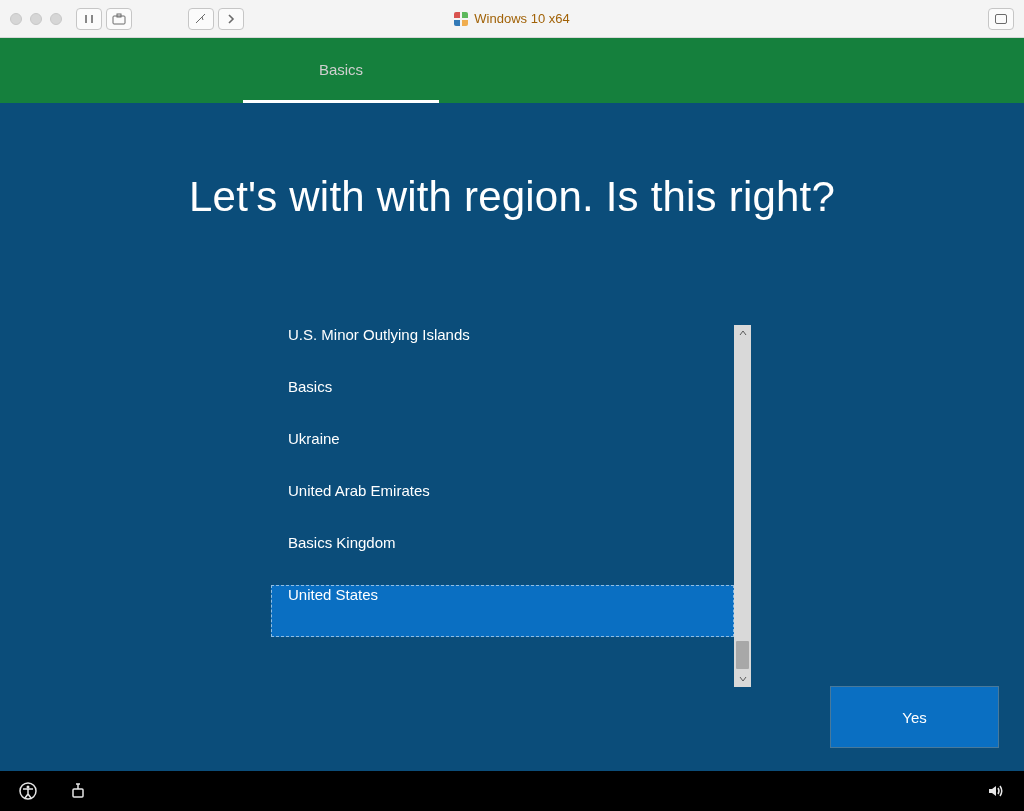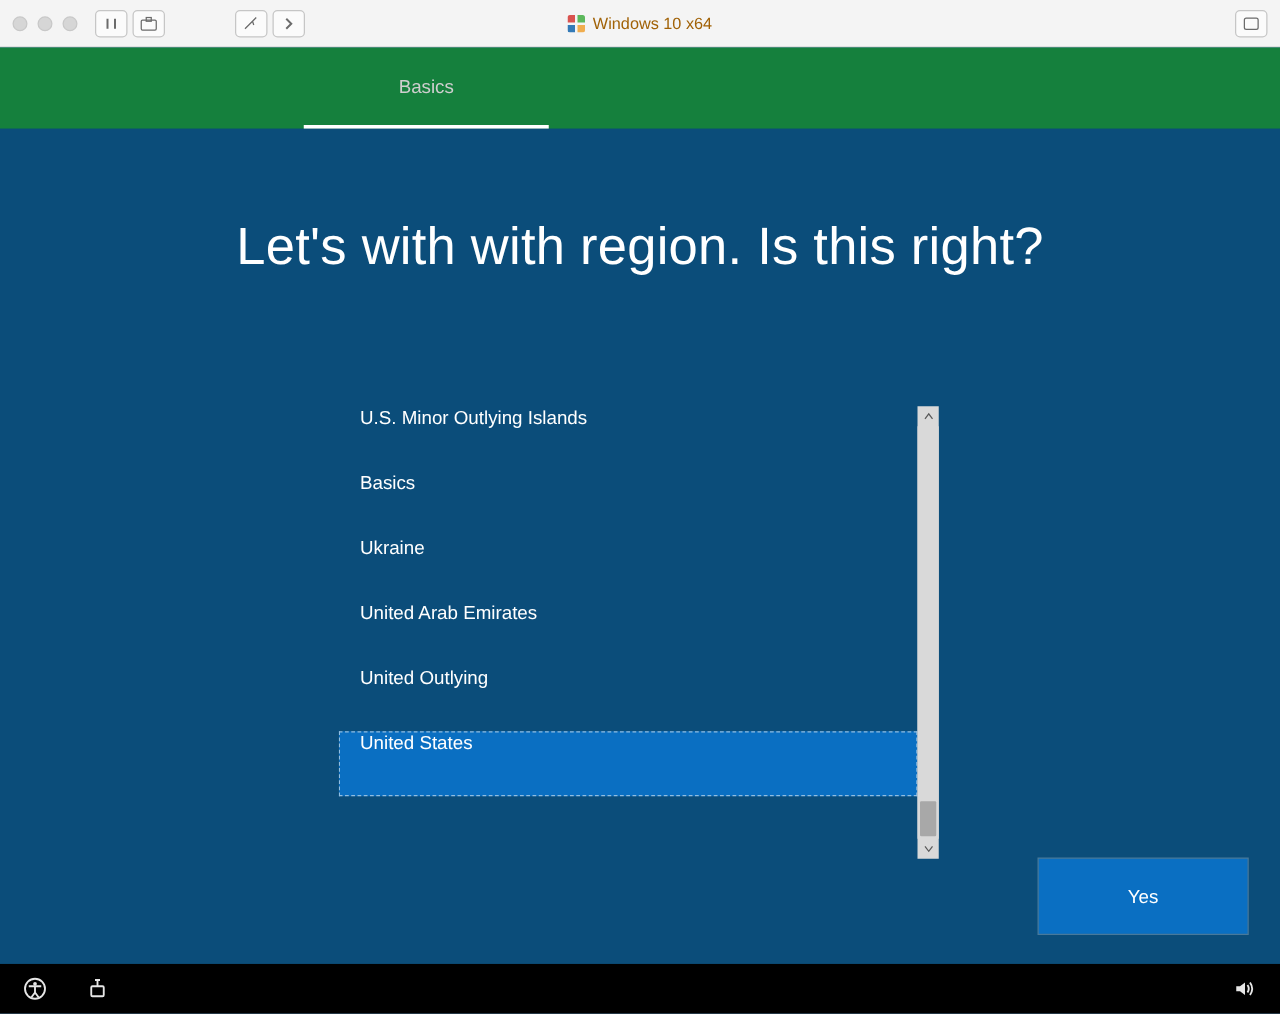--- a/index.html
+++ b/index.html
@@ -220,21 +220,21 @@
           <div class="region-item">
             <span>Basics</span>
           </div>
           <div class="region-item">
             <span>Ukraine</span>
           </div>
           <div class="region-item">
             <span>United Arab Emirates</span>
           </div>
           <div class="region-item">
-            <span>United Outlying</span>
+            <span>Basics Kingdom</span>
           </div>
           <div class="region-item selected">
             <span>United States</span>
           </div>
         </div>
       <div class="region-scroll">
         <div class="scroll-arrow">
           <svg width="8" height="6" viewBox="0 0 8 6">
               <path d="M1 5 L4 1 L7 5" stroke="#5a5a5a" fill="none"></path>
             </svg>

